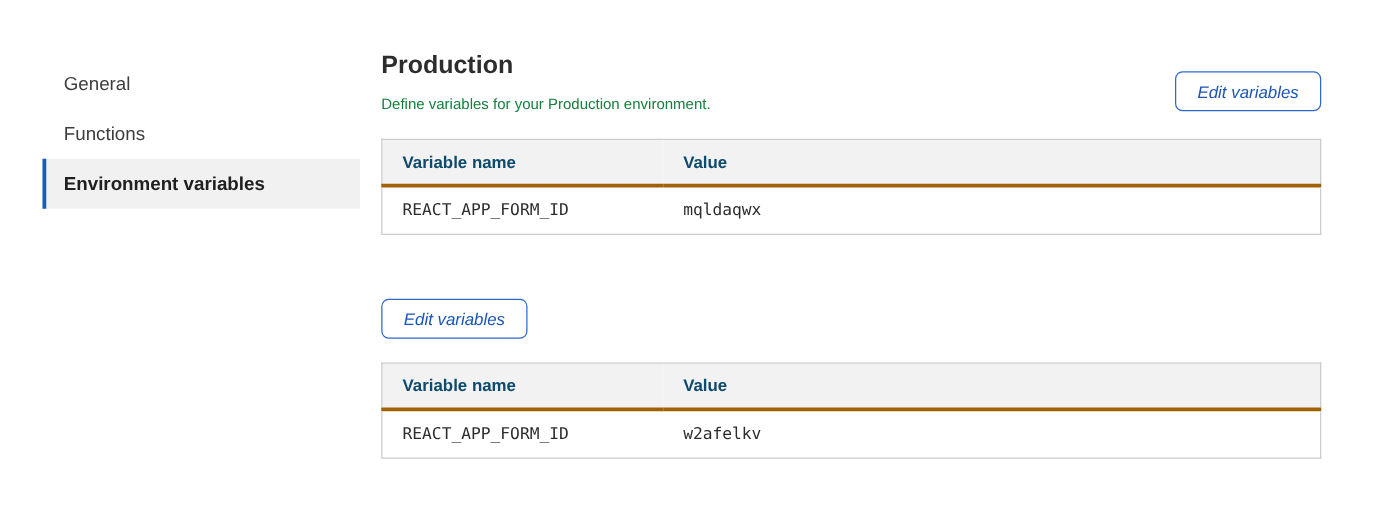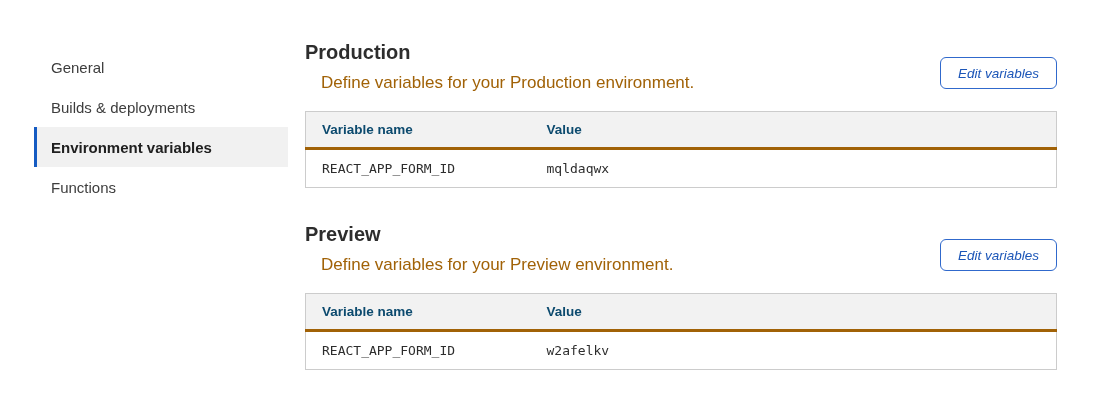--- a/index.html
+++ b/index.html
@@ -38,24 +38,24 @@
   .section + .section { margin-top: 36px; }
   .section-head { display: flex; justify-content: space-between; align-items: flex-start; }
   .section-title {
     margin: 0;
     font-size: 20px;
     line-height: 20px;
     font-weight: 700;
     color: #2d2d2d;
   }
   .section-desc {
-    margin: 12px 16px 0;
-    font-size: 17px;
+    margin: 12px 0 0;
+    font-size: 12px;
     line-height: 18px;
-    color: #a16207;
+    color: #15803d;
   }
   .edit-btn {
     margin-top: 15px;
     height: 32px;
     padding: 0 17px;
     background: #ffffff;
     border: 1px solid #3069cc;
     border-radius: 6px;
     color: #1c56b8;
     font-size: 13.5px;
@@ -95,27 +95,24 @@
 </head>
 <body>
 
 <div class="layout">
 
   <nav class="sidebar">
     <div class="nav-item">
       <span>General</span>
     </div>
     <div class="nav-item">
-      <span>Builds &amp; deployments</span>
+      <span>Functions</span>
     </div>
     <div class="nav-item active">
       <span>Environment variables</span>
-    </div>
-    <div class="nav-item">
-      <span>Functions</span>
     </div>
   </nav>
 
   <main class="content">
 
     <section class="section">
       <div class="section-head">
         <div>
           <h2 class="section-title">Production</h2>
           <p class="section-desc">Define variables for your Production environment.</p>
@@ -133,24 +130,20 @@
           <tr>
             <td class="col-name">REACT_APP_FORM_ID</td>
             <td>mqldaqwx</td>
           </tr>
         </tbody>
       </table>
     </section>
 
     <section class="section">
       <div class="section-head">
-        <div>
-          <h2 class="section-title">Preview</h2>
-          <p class="section-desc">Define variables for your Preview environment.</p>
-        </div>
         <button class="edit-btn">Edit variables</button>
       </div>
       <table class="vars-table">
         <thead>
           <tr>
             <th class="col-name">Variable name</th>
             <th>Value</th>
           </tr>
         </thead>
         <tbody>

